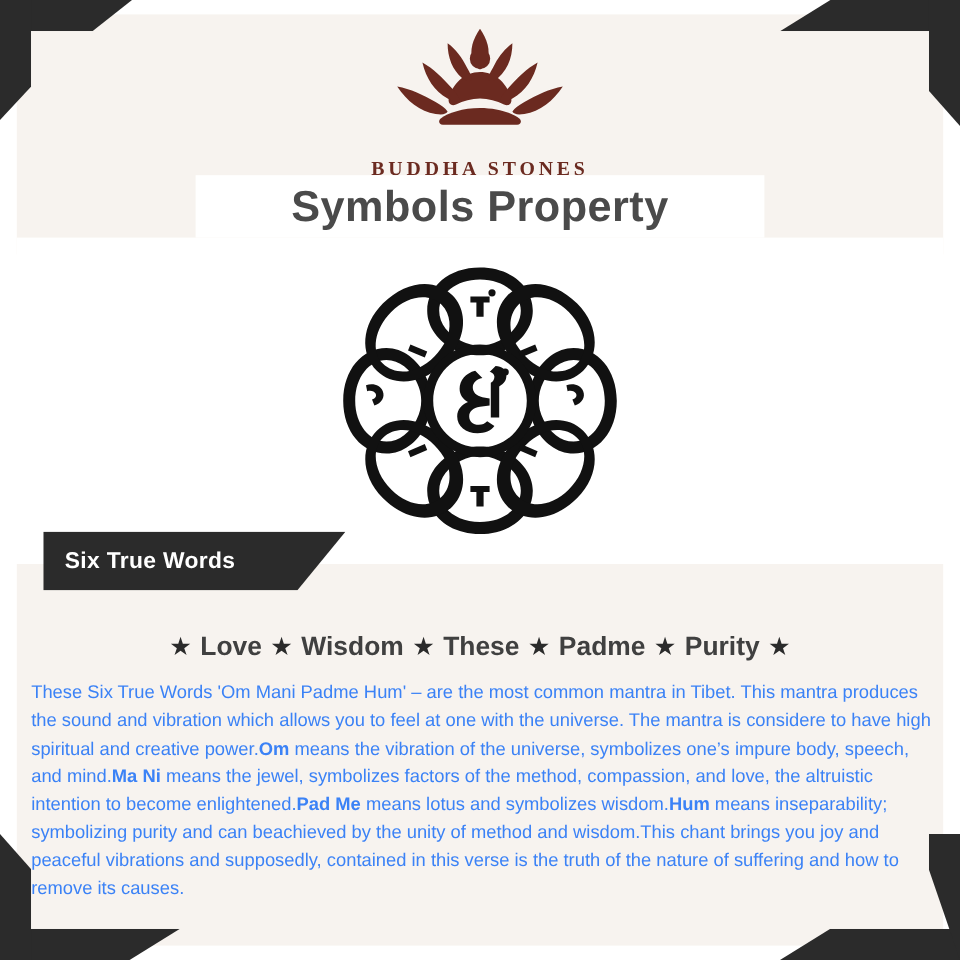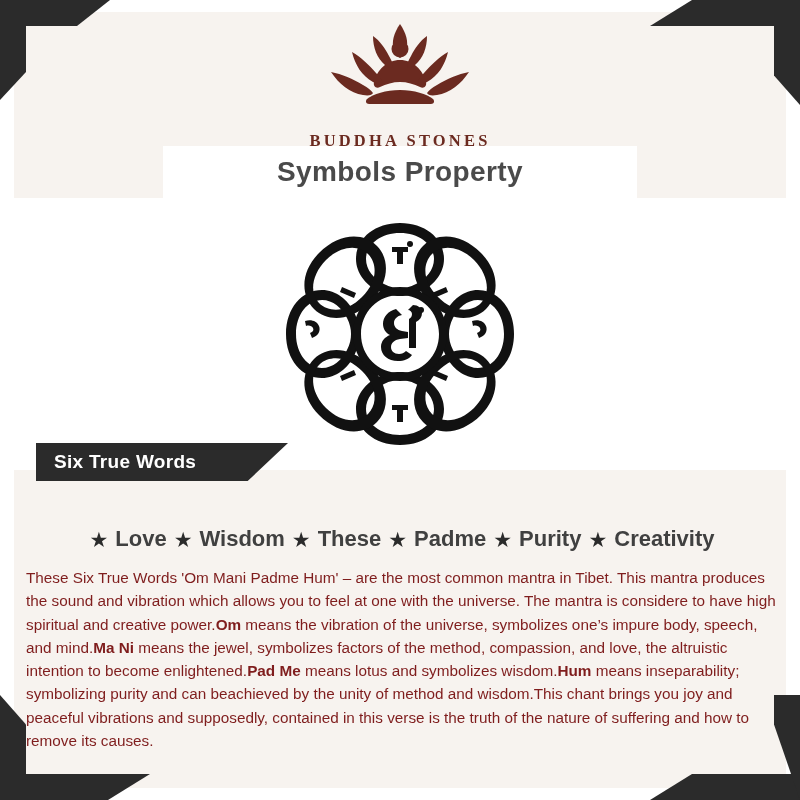--- a/index.html
+++ b/index.html
@@ -115,21 +115,21 @@
     left: 163px;
     width: 474px;
     height: 52px;
     background: #ffffff;
     z-index: 4;
     display: flex;
     align-items: center;
     justify-content: center;
   }
   .title-ribbon .title-text {
-    font-size: 28px;
+    font-size: 36px;
     font-weight: bold;
     color: #4a4a4a;
     letter-spacing: 0.4px;
   }
 
   
   .hero {
     position: absolute;
     top: 198px;
     left: 14px;
@@ -144,21 +144,21 @@
   .mandala {
     width: 300px;
     height: 250px;
   }
 
   
   .section-tag {
     position: absolute;
     top: 443px;
     left: 36px;
-    height: 38px;
+    height: 49px;
     min-width: 200px;
     background: #2b2b2b;
     color: #ffffff;
     z-index: 5;
     display: flex;
     align-items: center;
     padding: 0 34px 0 18px;
     clip-path: polygon(0 0, 100% 0, 84% 100%, 0 100%);
   }
   .section-tag span {
@@ -195,21 +195,21 @@
 
   
   .body-copy {
     position: absolute;
     top: 566px;
     left: 26px;
     width: 752px;
     z-index: 5;
     font-size: 15.3px;
     line-height: 1.52;
-    color: #7f1d1d;
+    color: #3b82f6;
     text-align: left;
   }
   .body-copy b {
     font-weight: bold;
   }
 </style>
 </head>
 <body>
 
 <div class="page">
@@ -315,18 +315,17 @@
       <span class="kw-word">Love</span>
       <span class="kw-star">★</span>
       <span class="kw-word">Wisdom</span>
       <span class="kw-star">★</span>
       <span class="kw-word">These</span>
       <span class="kw-star">★</span>
       <span class="kw-word">Padme</span>
       <span class="kw-star">★</span>
       <span class="kw-word">Purity</span>
       <span class="kw-star">★</span>
-      <span class="kw-word">Creativity</span>
     </div>
 
   <div class="body-copy"><span>These Six True Words 'Om Mani Padme Hum' – are the most common mantra in Tibet. This mantra produces the sound and vibration which allows you to feel at one with the universe. The mantra is considere to have high spiritual and creative power.</span><b>Om</b><span>  means the vibration of the universe, symbolizes one’s impure body, speech, and mind.</span><b>Ma Ni</b><span> means the jewel, symbolizes factors of the method, compassion, and love, the altruistic intention to become enlightened.</span><b>Pad Me</b><span> means lotus and symbolizes wisdom.</span><b>Hum</b><span> means inseparability; symbolizing purity and can beachieved by the unity of method and wisdom.This chant brings you joy and peaceful vibrations and supposedly, contained in this verse is the truth of the nature of suffering and how to remove its causes.</span></div>
 
 </div>
 
 </body></html>

